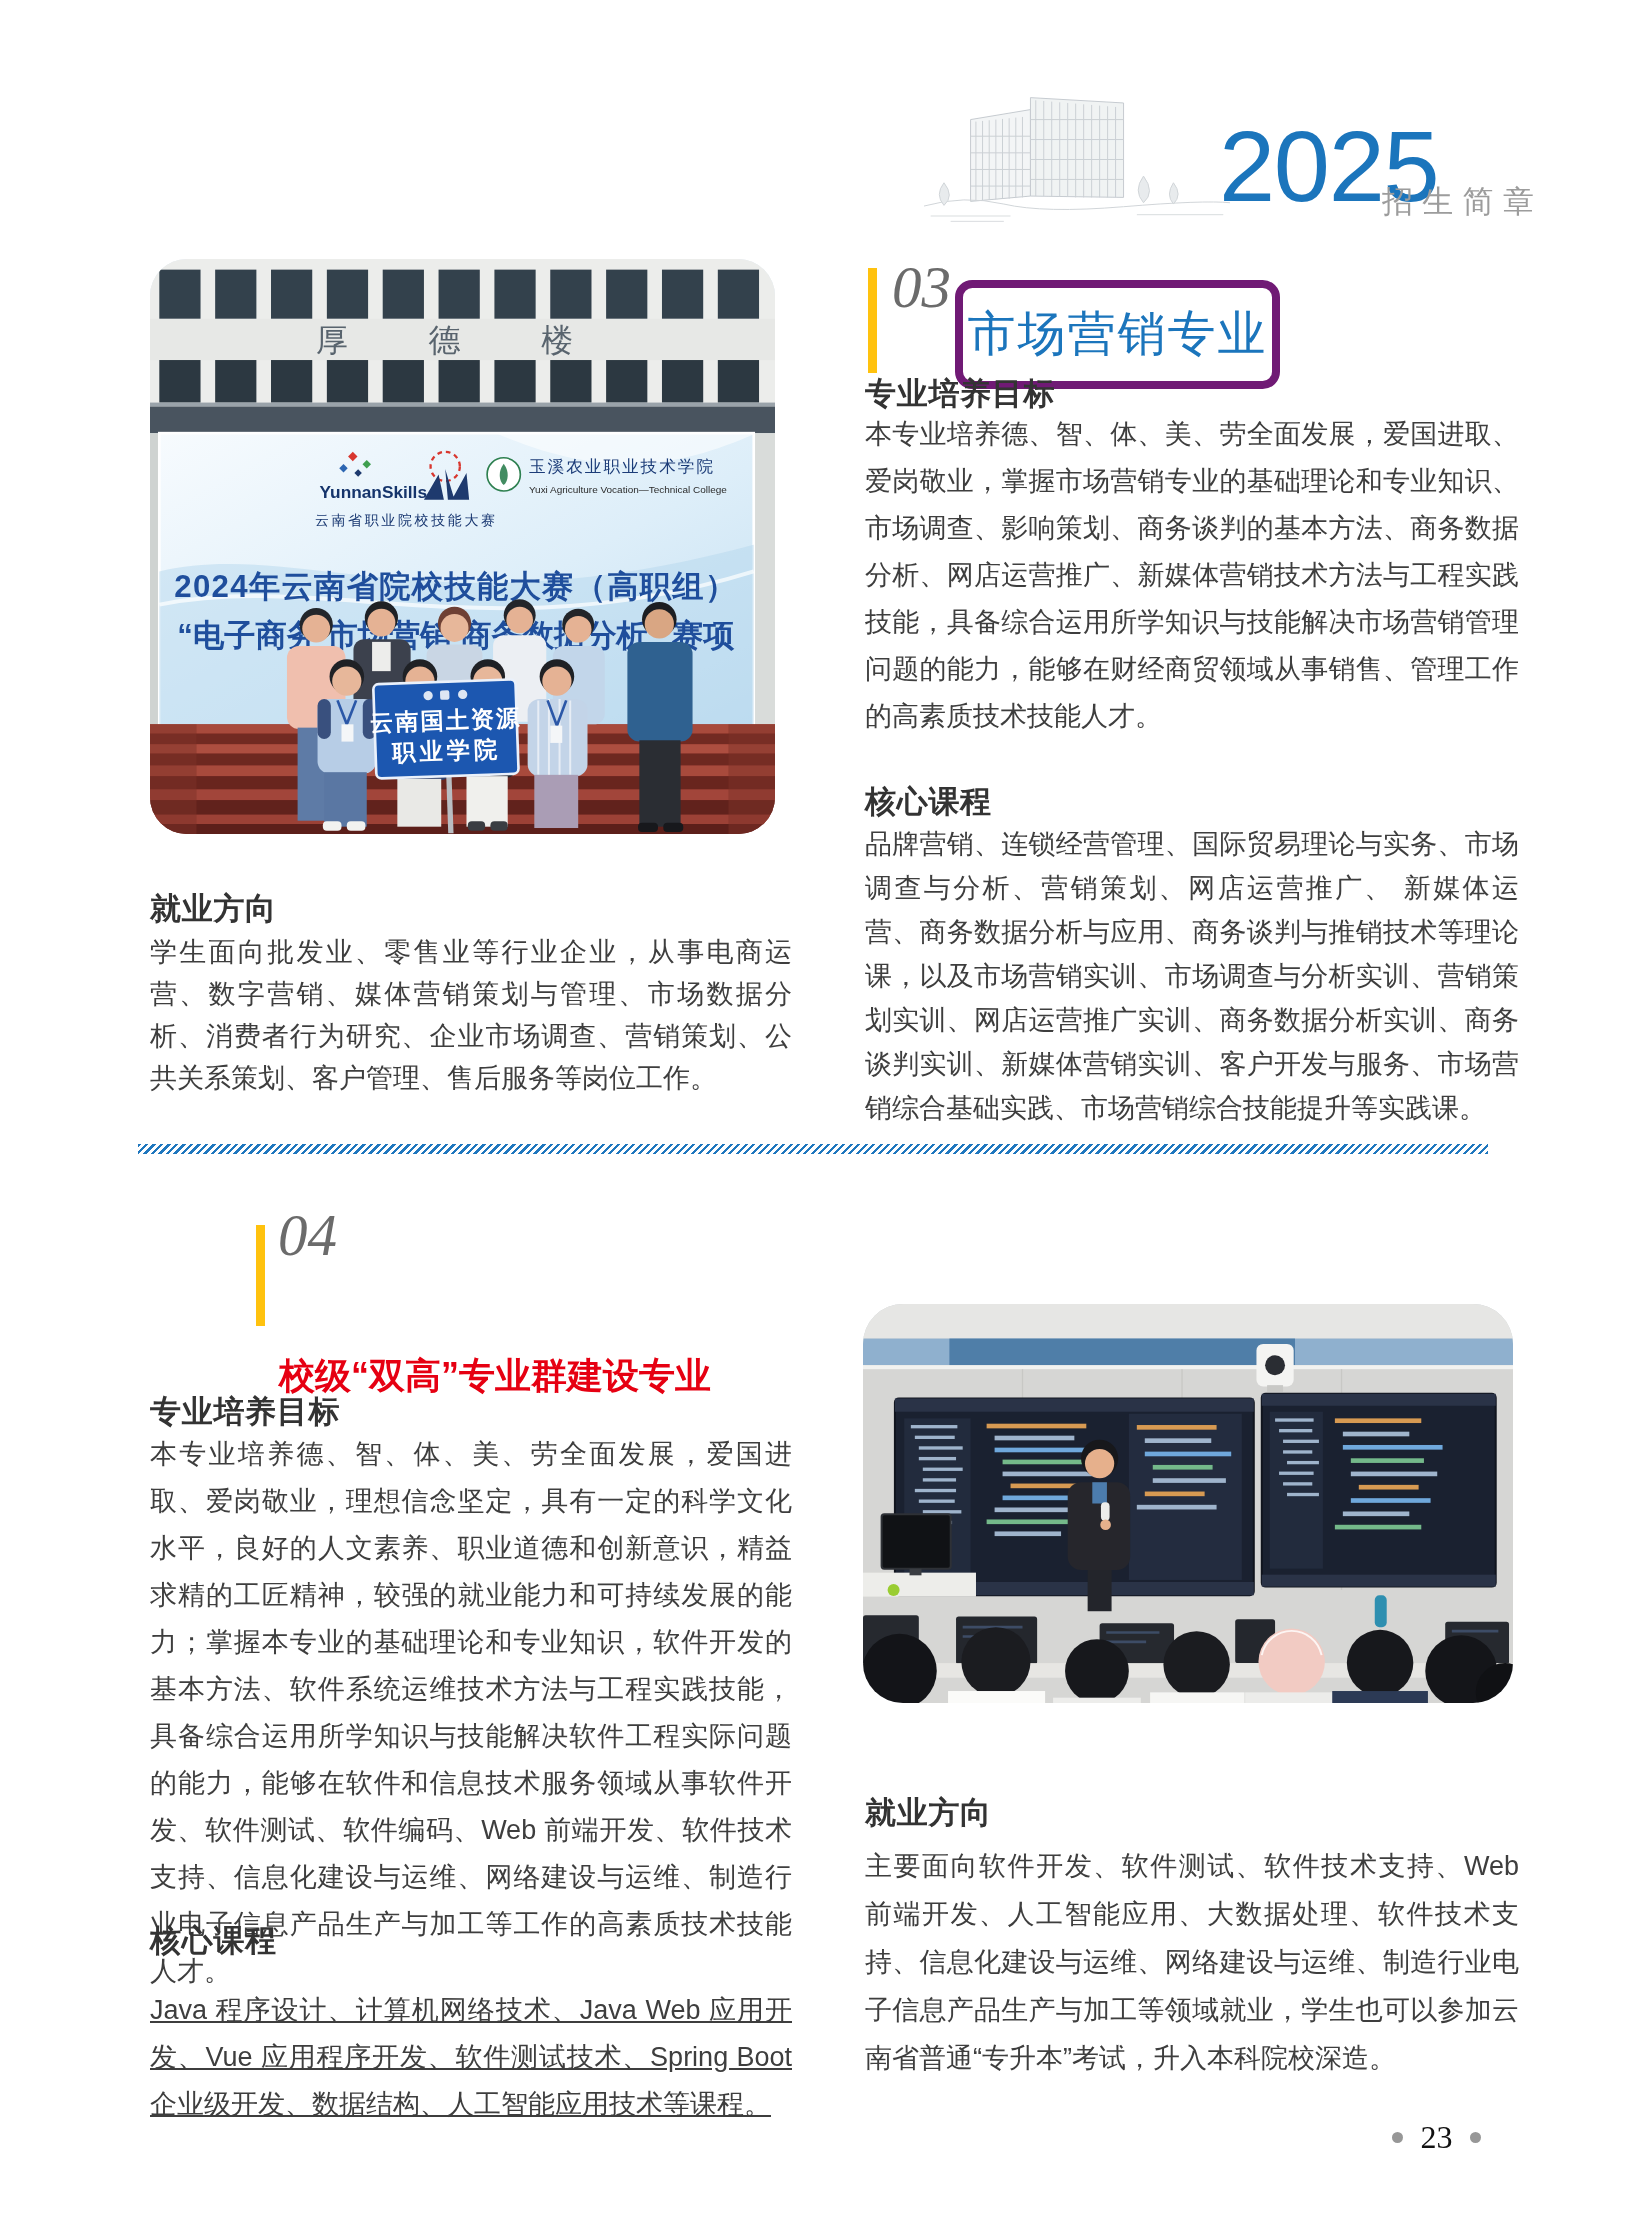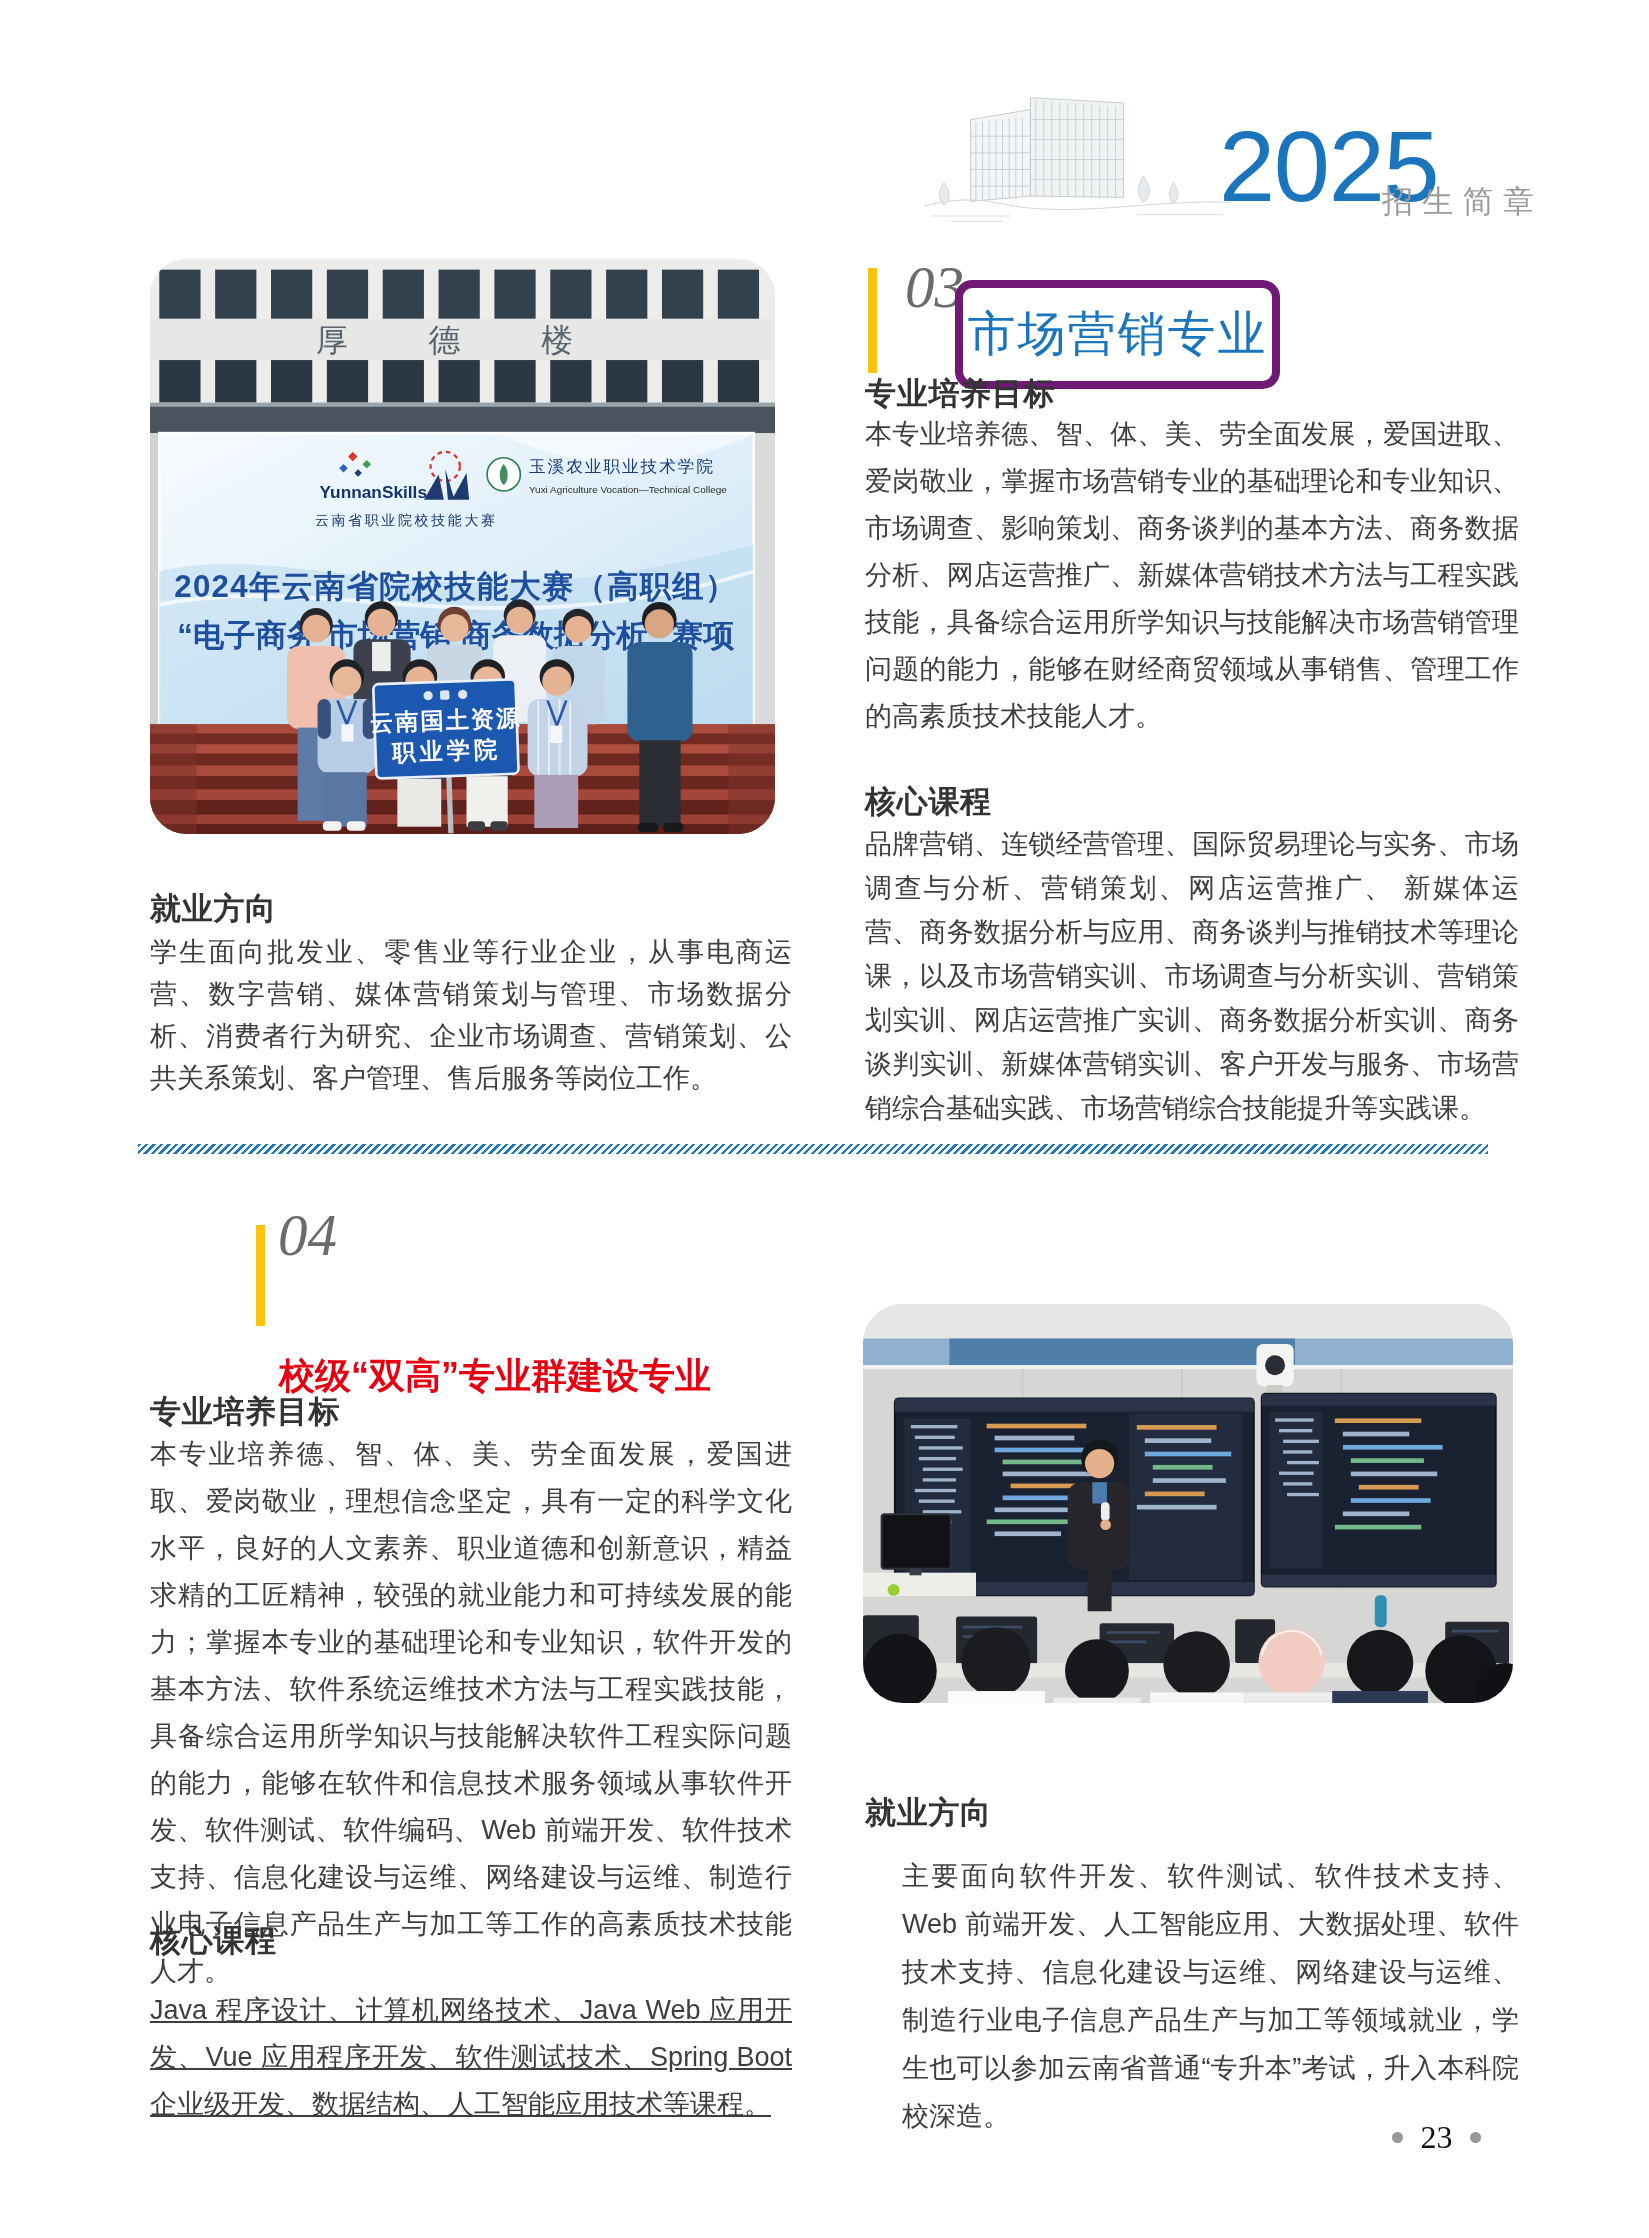--- a/index.html
+++ b/index.html
@@ -247,21 +247,21 @@
           <rect x="438" y="649" width="14" height="14" rx="3" fill="#ffffff" opacity="0.85"></rect>
           <circle cx="472" cy="656" r="7" fill="#ffffff" opacity="0.85"></circle>
         <text x="445" y="706" text-anchor="middle" font-size="35" font-weight="bold" fill="#ffffff" style="letter-spacing:3px">云南国土资源</text>
         <text x="445" y="752" text-anchor="middle" font-size="35" font-weight="bold" fill="#ffffff" style="letter-spacing:6px">职业学院</text>
       </g>
     </svg>
   </div>
 
   <div class="sec-hdr" style="left:865px;top:265px;width:655px;height:120px;">
     <div class="ybar" style="left:3.3px;top:2.7px;height:105px;"></div>
-    <div class="secnum" style="left:40px;top:-12px;font-style:italic;">03</div>
+    <div class="secnum" style="left:27px;top:-12px;font-style:italic;">03</div>
     <div class="titlebox" style="left:90px;top:14.6px;width:309px;height:93px;">市场营销专业</div>
   </div>
 
   <div class="tcol" style="left:865px;top:265px;width:654px;height:878px;">
     <div class="abs h-blk" style="top:108px;">专业培养目标</div>
     <div class="abs p-blk lh71" style="top:146px;">本专业培养德、智、体、美、劳全面发展，爱国进取、爱岗敬业，掌握市场营销专业的基础理论和专业知识、市场调查、影响策划、商务谈判的基本方法、商务数据分析、网店运营推广、新媒体营销技术方法与工程实践技能，具备综合运用所学知识与技能解决市场营销管理问题的能力，能够在财经商贸领域从事销售、管理工作的高素质技术技能人才。</div>
     <div class="abs h-blk" style="top:516px;">核心课程</div>
     <div class="abs p-blk lh66" style="top:557px;">品牌营销、连锁经营管理、国际贸易理论与实务、市场调查与分析、营销策划、网店运营推广、 新媒体运营、商务数据分析与应用、商务谈判与推销技术等理论课，以及市场营销实训、市场调查与分析实训、营销策划实训、网店运营推广实训、商务数据分析实训、商务谈判实训、新媒体营销实训、客户开发与服务、市场营销综合基础实践、市场营销综合技能提升等实践课。</div>
   </div>
 
@@ -412,21 +412,21 @@
         <circle cx="778" cy="540" r="50" fill="#17181c"></circle>
           <rect x="706" y="582" width="144" height="18" fill="#2c3a55"></rect>
         <circle cx="900" cy="552" r="54" fill="#141519"></circle>
         <circle cx="966" cy="584" r="44" fill="#101114"></circle>
       </g>
     </svg>
   </div>
 
   <div class="tcol" style="left:865px;top:1792px;width:654px;height:346px;">
     <div class="abs h-blk" style="top:0px;">就业方向</div>
-    <div class="abs p-blk lh72" style="top:60px;margin-left:37px;">主要面向软件开发、软件测试、软件技术支持、Web 前端开发、人工智能应用、大数据处理、软件技术支持、信息化建设与运维、网络建设与运维、制造行业电子信息产品生产与加工等领域就业，学生也可以参加云南省普通“专升本”考试，升入本科院校深造。</div>
+    <div class="abs p-blk lh72" style="top:50px;">主要面向软件开发、软件测试、软件技术支持、Web 前端开发、人工智能应用、大数据处理、软件技术支持、信息化建设与运维、网络建设与运维、制造行业电子信息产品生产与加工等领域就业，学生也可以参加云南省普通“专升本”考试，升入本科院校深造。</div>
   </div>
 
   <div class="pagenum">
     <span class="dot"></span>
     <span class="num">23</span>
     <span class="dot"></span>
   </div>
 
 </div>
 

